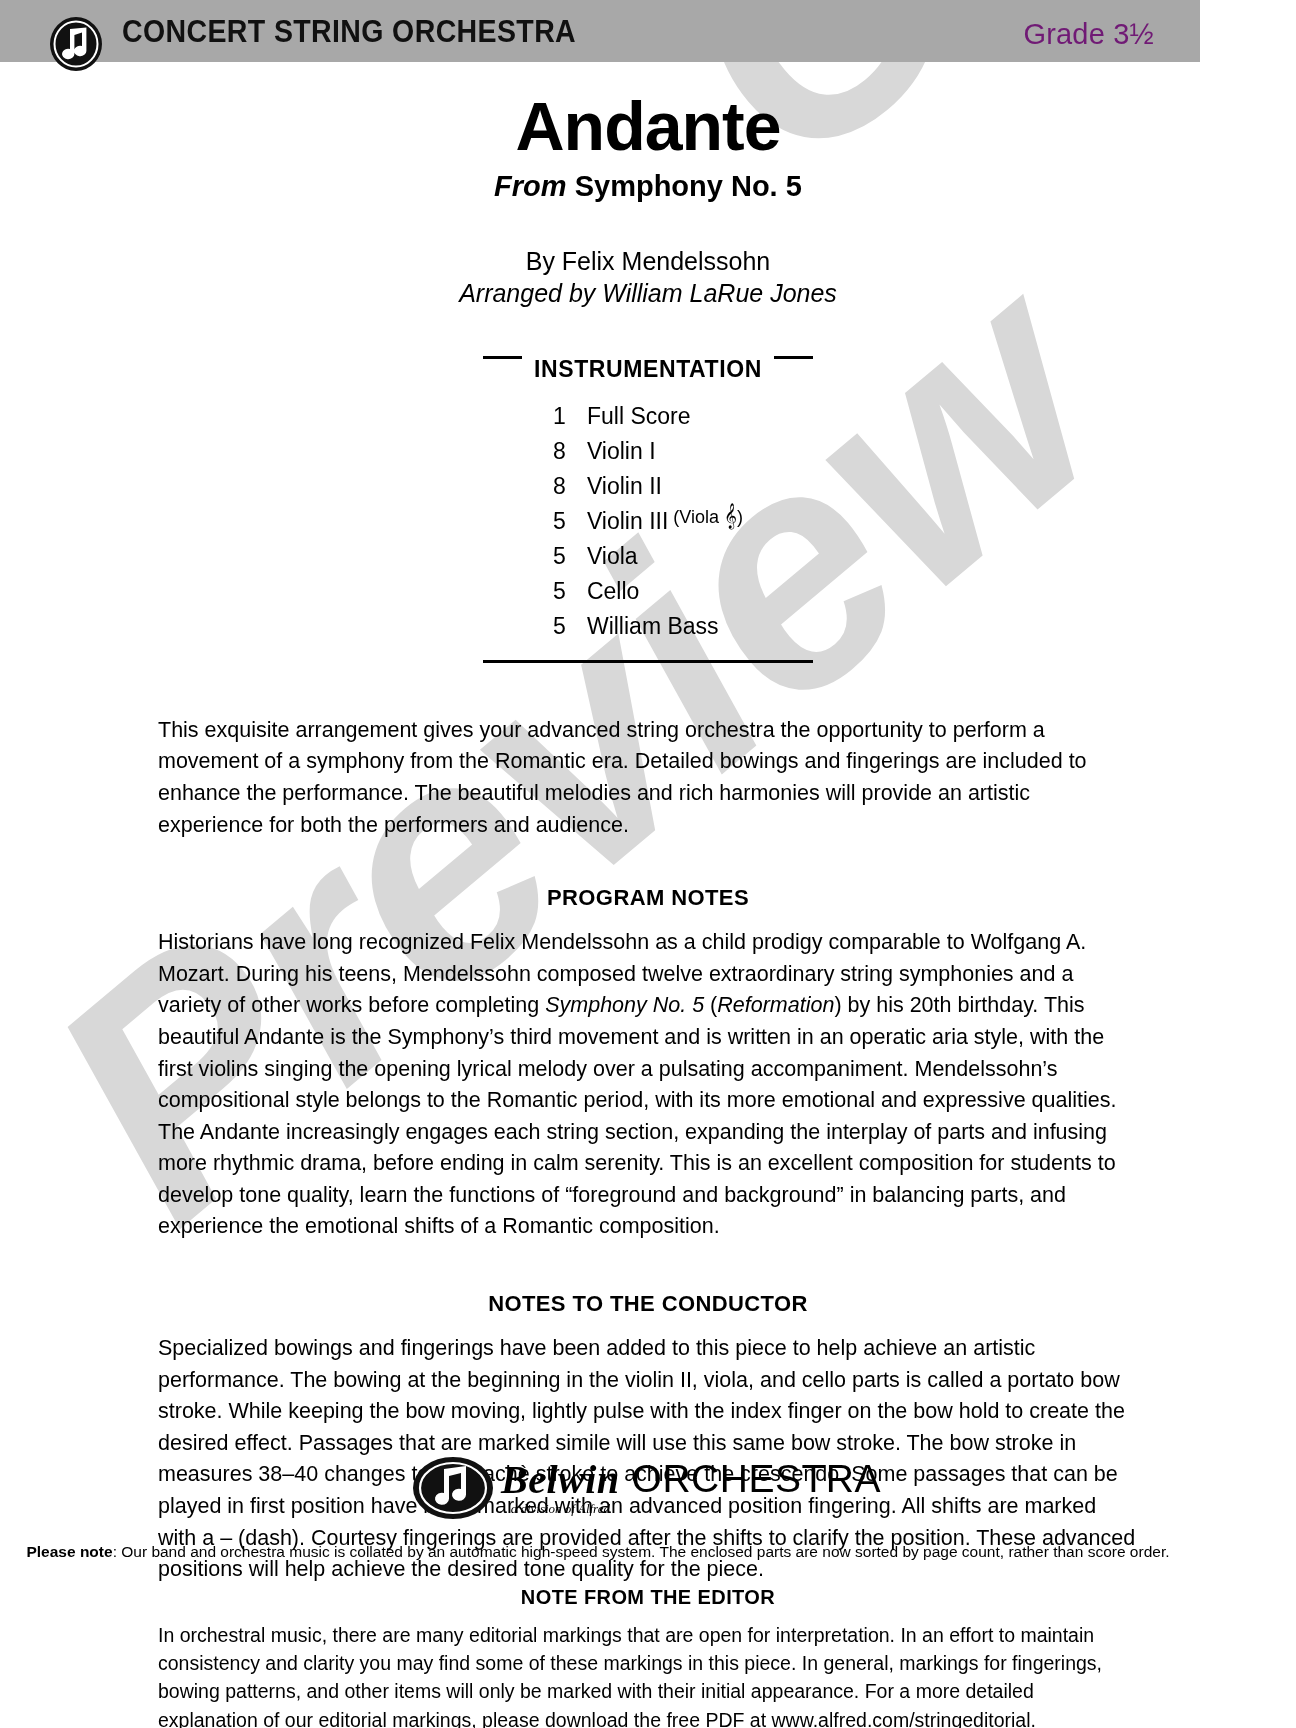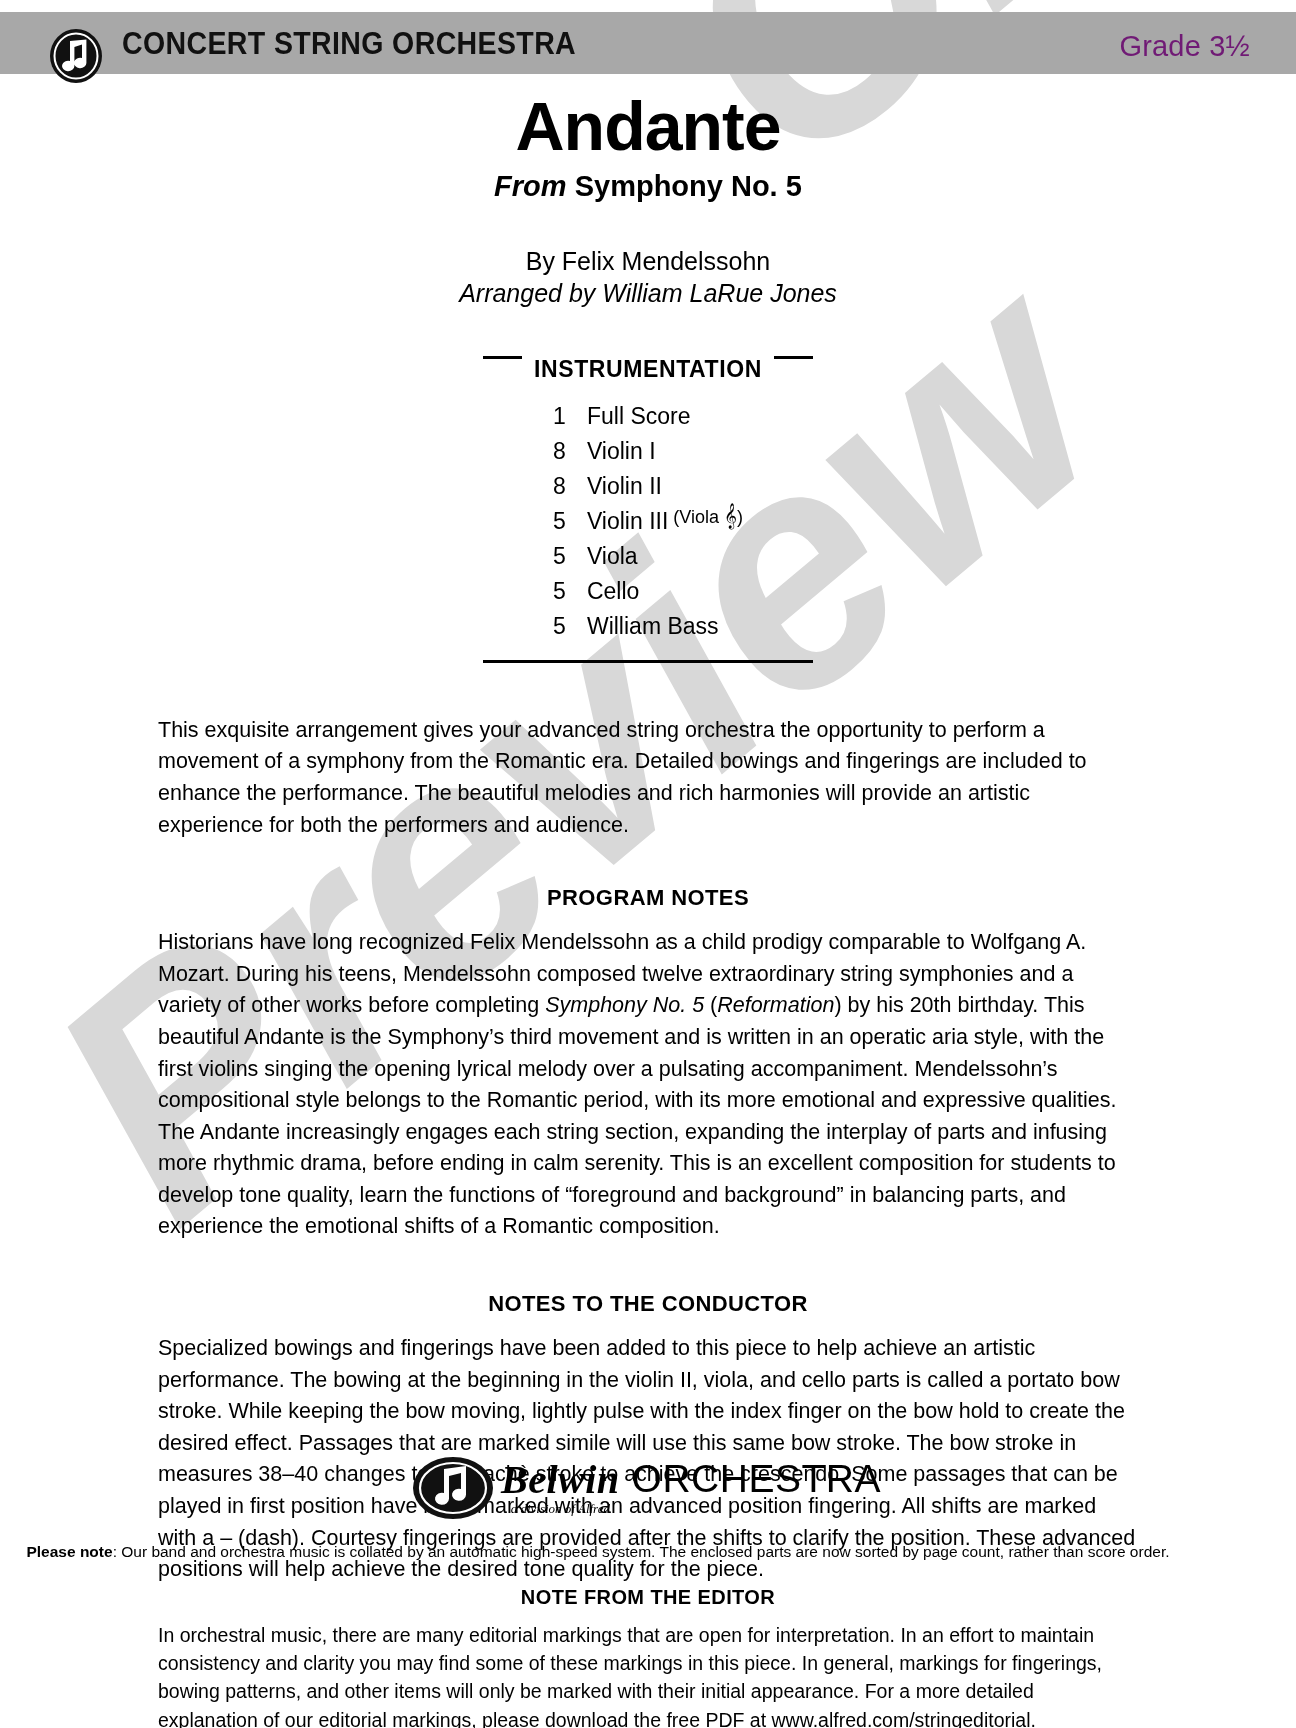--- a/index.html
+++ b/index.html
@@ -42,22 +42,22 @@
   .wm-preview {
     font-size: 330px;
     left: -20px; top: 1000px;
     transform: rotate(-40deg);
     transform-origin: left top;
   }
 
   
   #header-bar {
     position: absolute;
-    left: 0; top: 12px;
-    width: 1296px; height: 62px;
+    left: 0; top: 0;
+    width: 1200px; height: 62px;
     background: #a8a8a8;
     z-index: 10;
   }
   #header-bar .hdr-inner {
     position: relative;
     width: 100%; height: 100%;
   }
   #belwin-mark {
     position: absolute;
     left: 48px; top: 16px;

